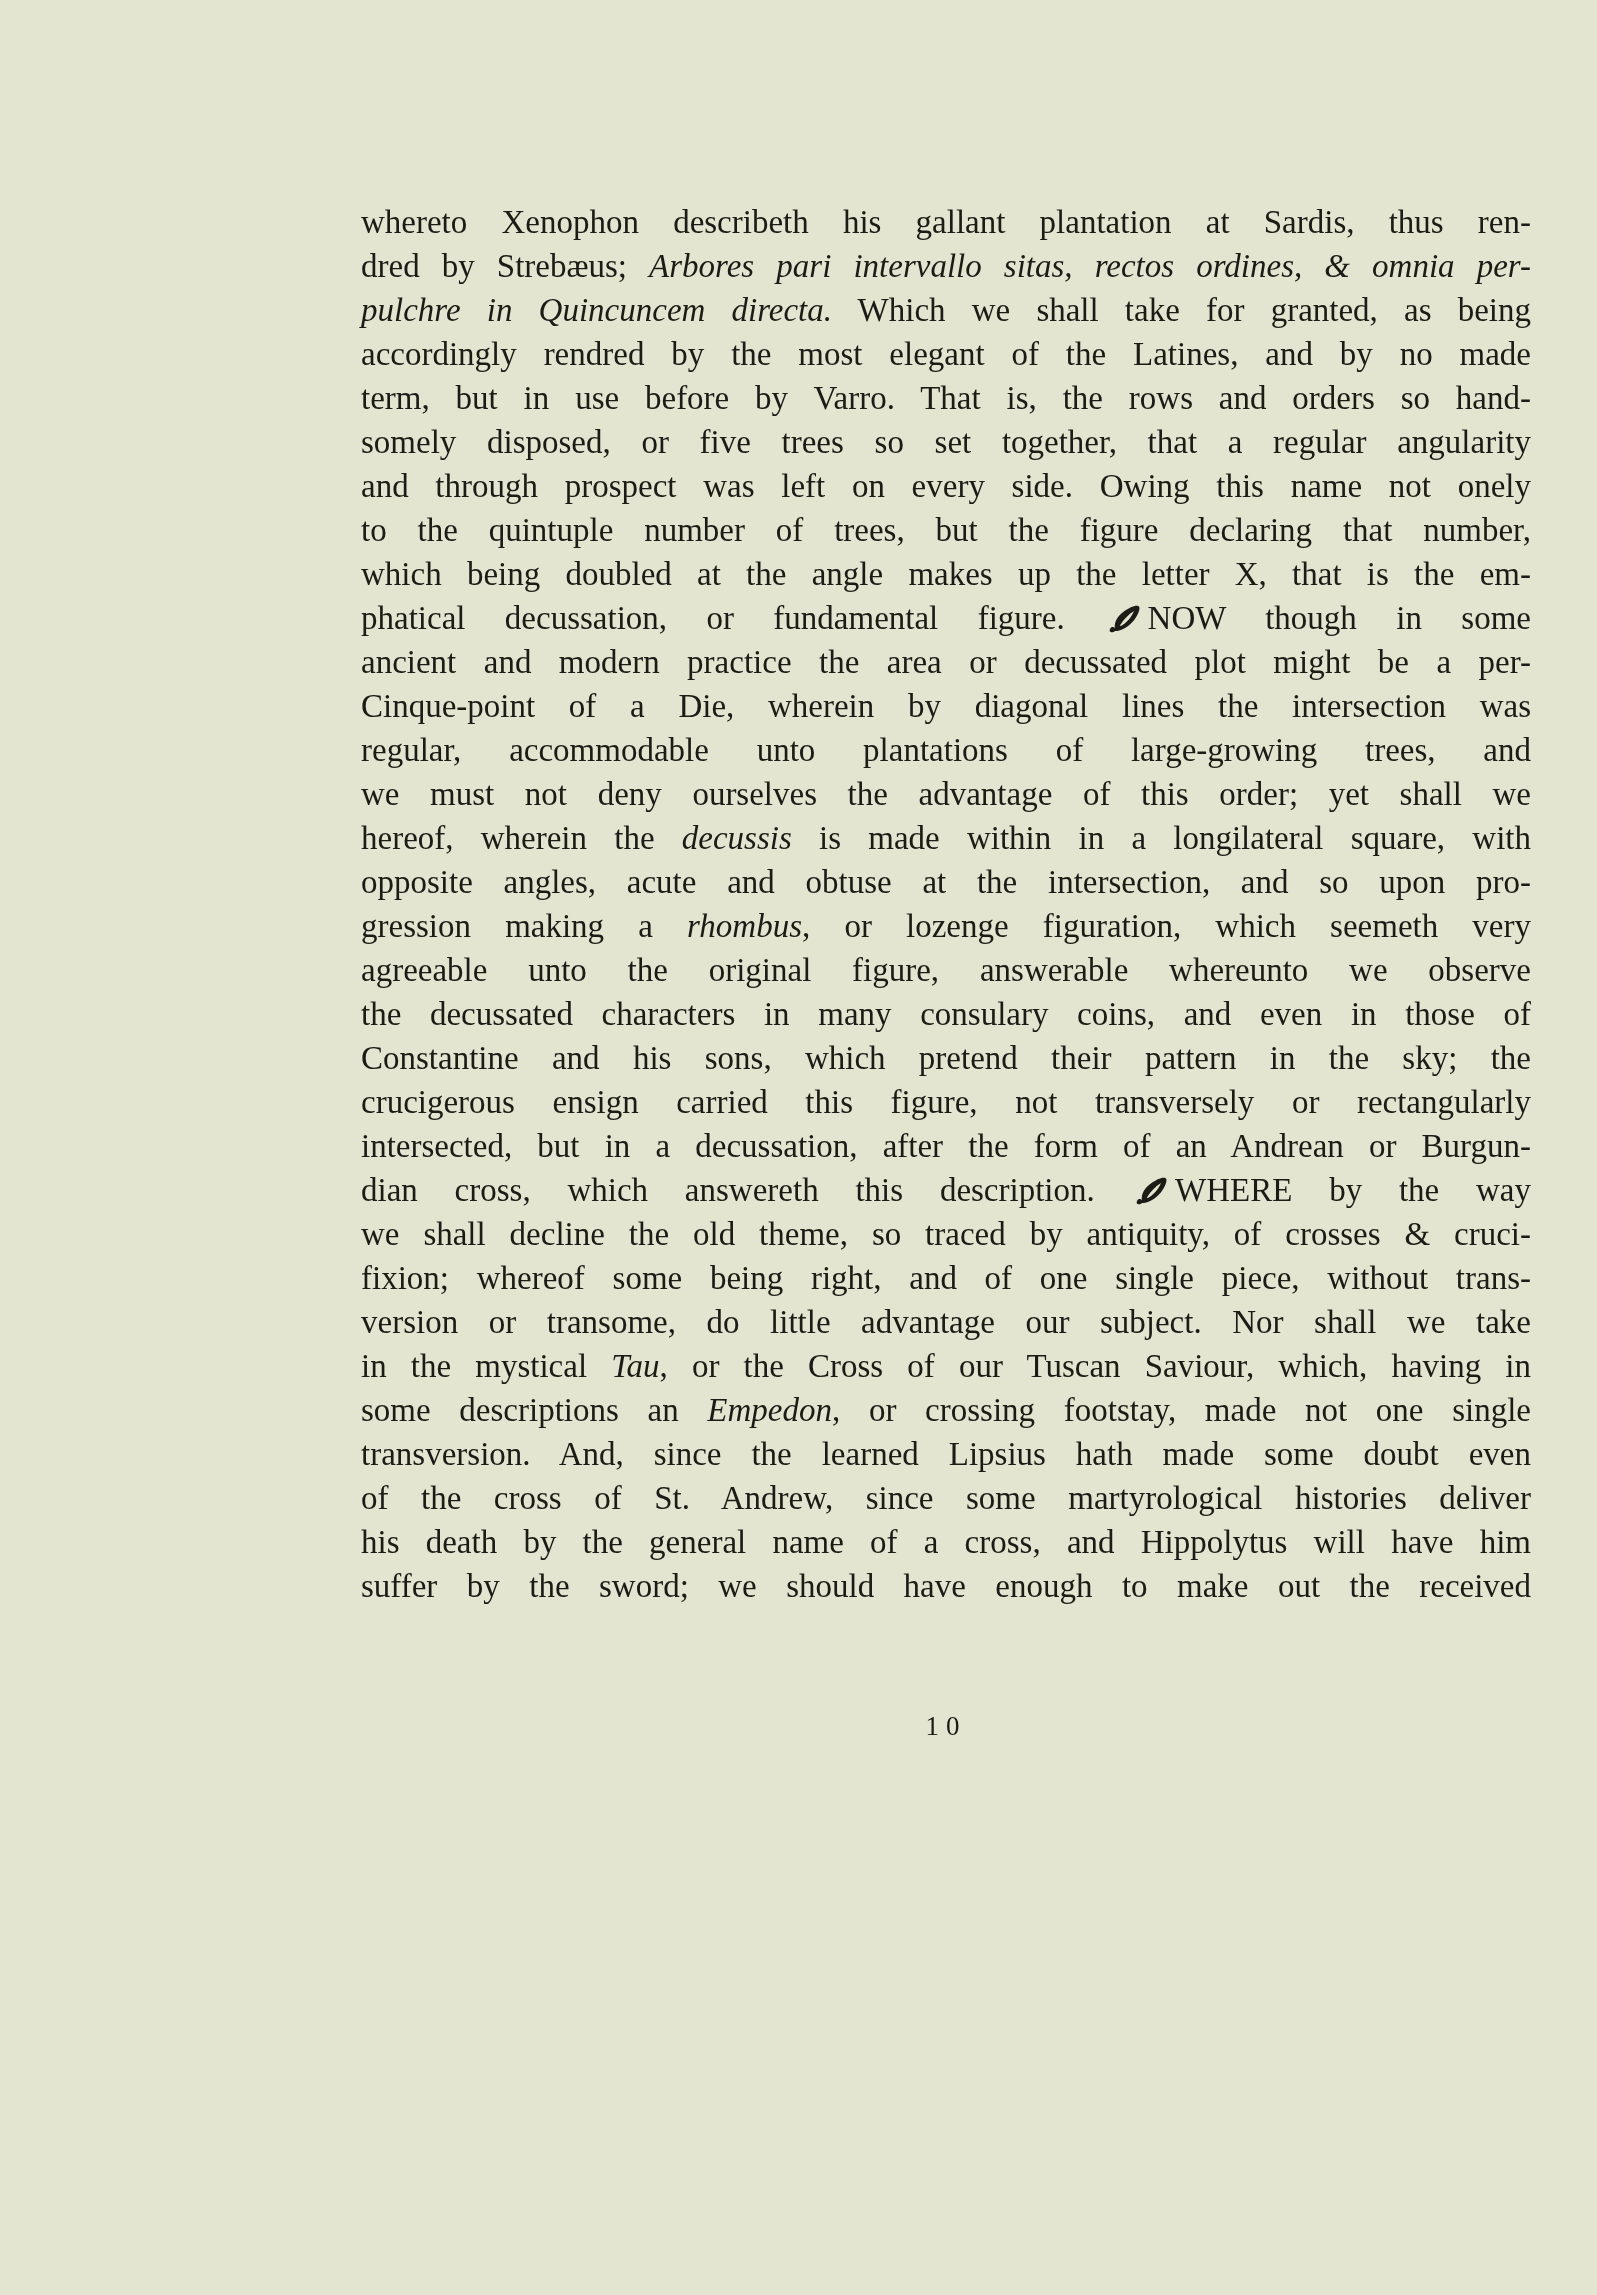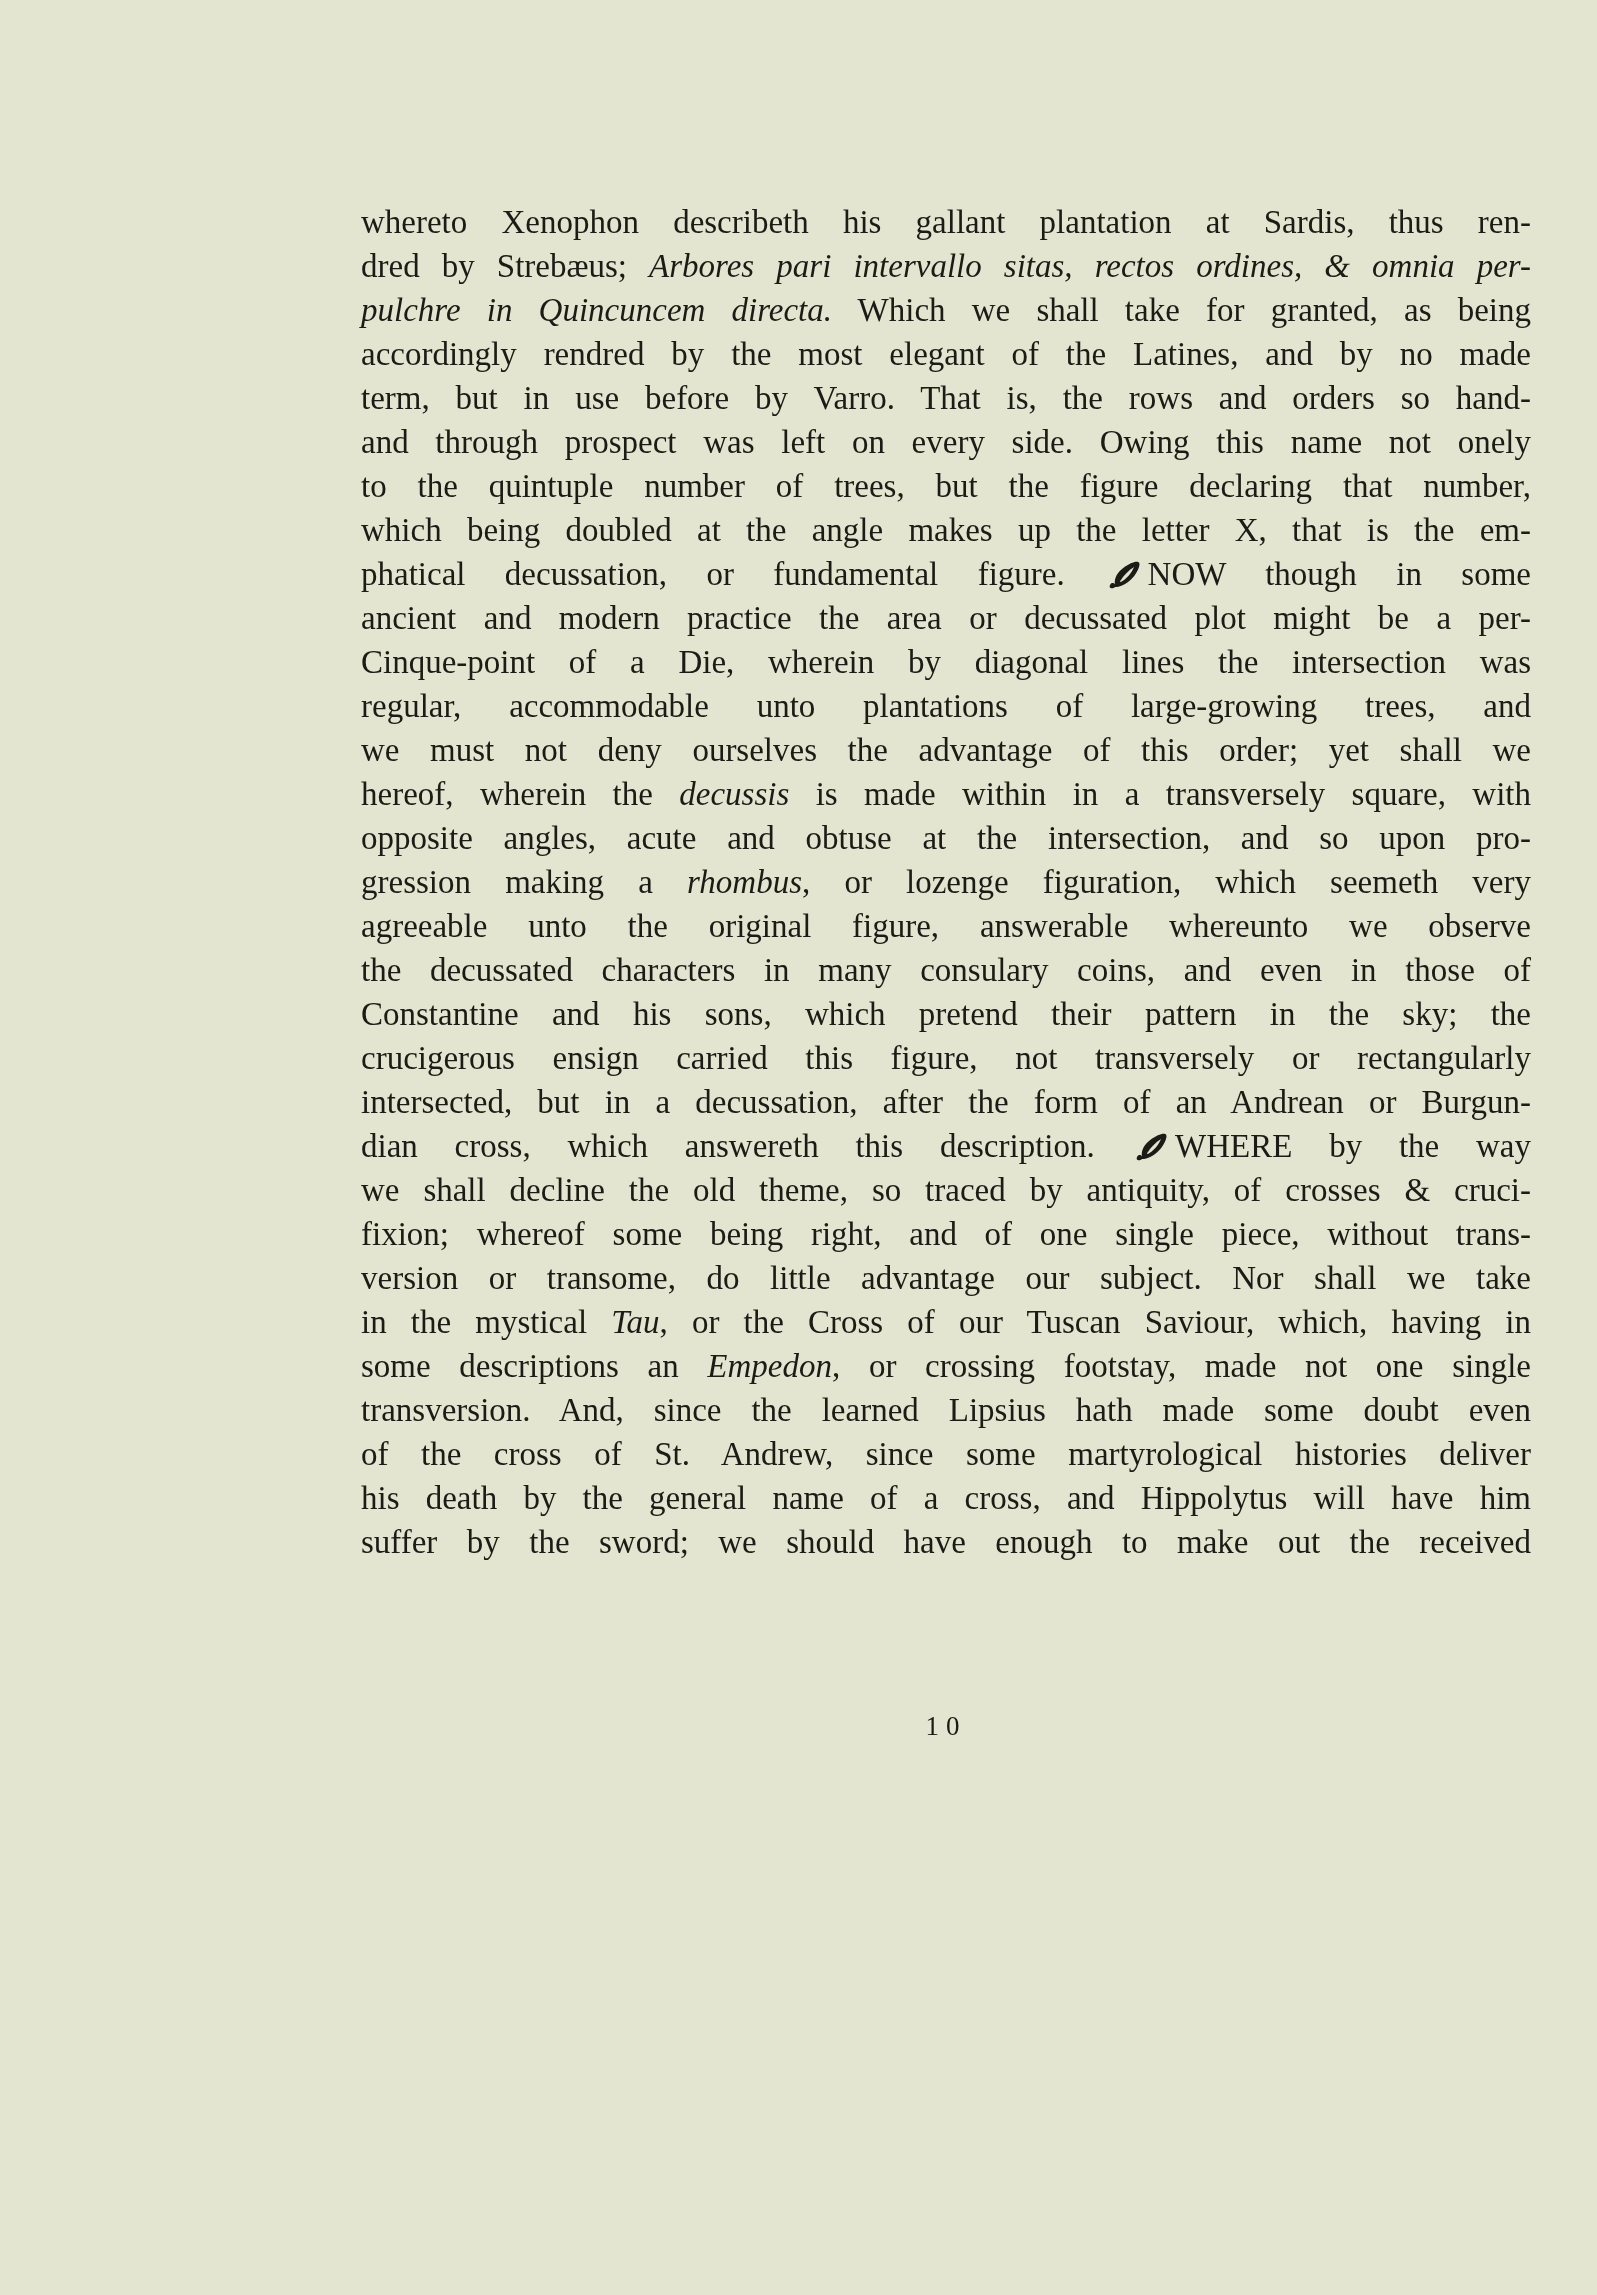--- a/index.html
+++ b/index.html
@@ -58,32 +58,33 @@
 </head>
 <body style="background: rgb(227, 229, 209);">
 
 <div class="page" style="color: rgb(28, 27, 21);">
   <div class="textblock" id="textblock">
       <div class="line"><span class="rm">whereto Xenophon describeth his gallant plantation at Sardis, thus ren-</span></div>
       <div class="line"><span class="rm">dred by Strebæus; </span><span class="it">Arbores pari intervallo sitas, rectos ordines, &amp; omnia per-</span></div>
       <div class="line"><span class="it">pulchre in Quincuncem directa.</span><span class="rm"> Which we shall take for granted, as being</span></div>
       <div class="line"><span class="rm">accordingly rendred by the most elegant of the Latines, and by no made</span></div>
       <div class="line"><span class="rm">term, but in use before by Varro. That is, the rows and orders so hand-</span></div>
+      <div class="line"><span class="rm">somely disposed, or five trees so set together, that a regular angularity</span></div>
       <div class="line"><span class="rm">and through prospect was left on every side. Owing this name not onely</span></div>
       <div class="line"><span class="rm">to the quintuple number of trees, but the figure declaring that number,</span></div>
       <div class="line"><span class="rm">which being doubled at the angle makes up the letter X, that is the em-</span></div>
       <div class="line"><span class="rm">phatical decussation, or fundamental figure. </span><span class="ornament"><svg viewBox="0 0 100 100" xmlns="http://www.w3.org/2000/svg">
             <path d="M22,88 C10,97 1,89 7,80 C11,74 18,75 21,80 C18,60 30,42 48,29 C66,16 85,8 93,13 C99,17 93,34 84,48 C71,68 52,82 34,86 C29,87 25,88 22,88 Z" fill="currentColor"></path>
             <path d="M36,71 C48,52 62,37 79,27 C71,46 56,63 39,73 Z" fill="#e3e5d1"></path>
           </svg></span><span class="rm">NOW though in some</span></div>
       <div class="line"><span class="rm">ancient and modern practice the area or decussated plot might be a per-</span></div>
       <div class="line"><span class="rm">Cinque-point of a Die, wherein by diagonal lines the intersection was</span></div>
       <div class="line"><span class="rm">regular, accommodable unto plantations of large-growing trees, and</span></div>
       <div class="line"><span class="rm">we must not deny ourselves the advantage of this order; yet shall we</span></div>
-      <div class="line"><span class="rm">hereof, wherein the </span><span class="it">decussis</span><span class="rm"> is made within in a transversely square, with</span></div>
+      <div class="line"><span class="rm">hereof, wherein the </span><span class="it">decussis</span><span class="rm"> is made within in a longilateral square, with</span></div>
       <div class="line"><span class="rm">opposite angles, acute and obtuse at the intersection, and so upon pro-</span></div>
       <div class="line"><span class="rm">gression making a </span><span class="it">rhombus</span><span class="rm">, or lozenge figuration, which seemeth very</span></div>
       <div class="line"><span class="rm">agreeable unto the original figure, answerable whereunto we observe</span></div>
       <div class="line"><span class="rm">the decussated characters in many consulary coins, and even in those of</span></div>
       <div class="line"><span class="rm">Constantine and his sons, which pretend their pattern in the sky; the</span></div>
       <div class="line"><span class="rm">crucigerous ensign carried this figure, not transversely or rectangularly</span></div>
       <div class="line"><span class="rm">intersected, but in a decussation, after the form of an Andrean or Burgun-</span></div>
       <div class="line"><span class="rm">dian cross, which answereth this description. </span><span class="ornament"><svg viewBox="0 0 100 100" xmlns="http://www.w3.org/2000/svg">
             <path d="M22,88 C10,97 1,89 7,80 C11,74 18,75 21,80 C18,60 30,42 48,29 C66,16 85,8 93,13 C99,17 93,34 84,48 C71,68 52,82 34,86 C29,87 25,88 22,88 Z" fill="currentColor"></path>
             <path d="M36,71 C48,52 62,37 79,27 C71,46 56,63 39,73 Z" fill="#e3e5d1"></path>

